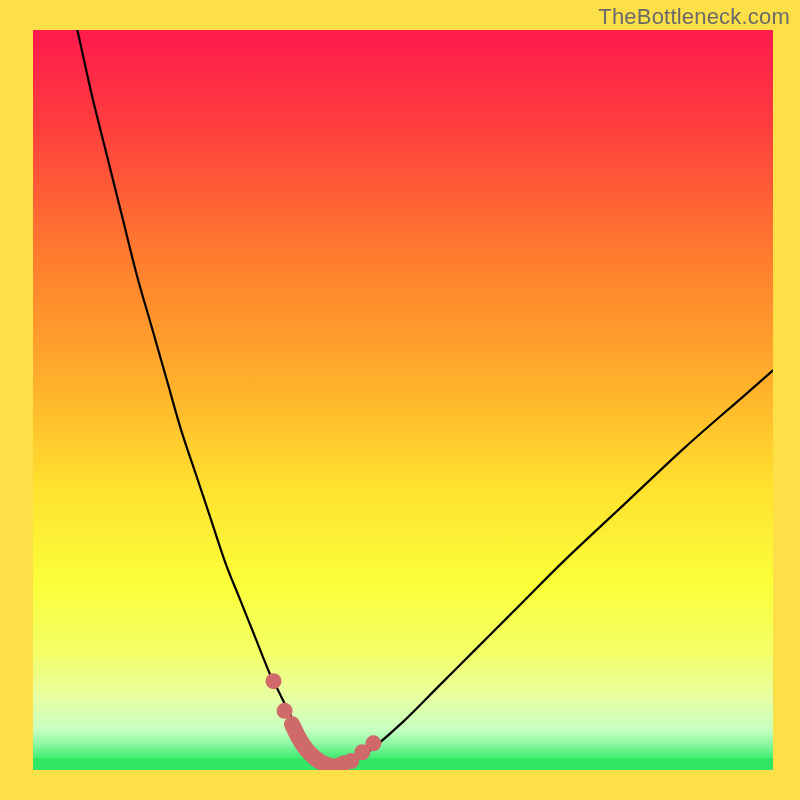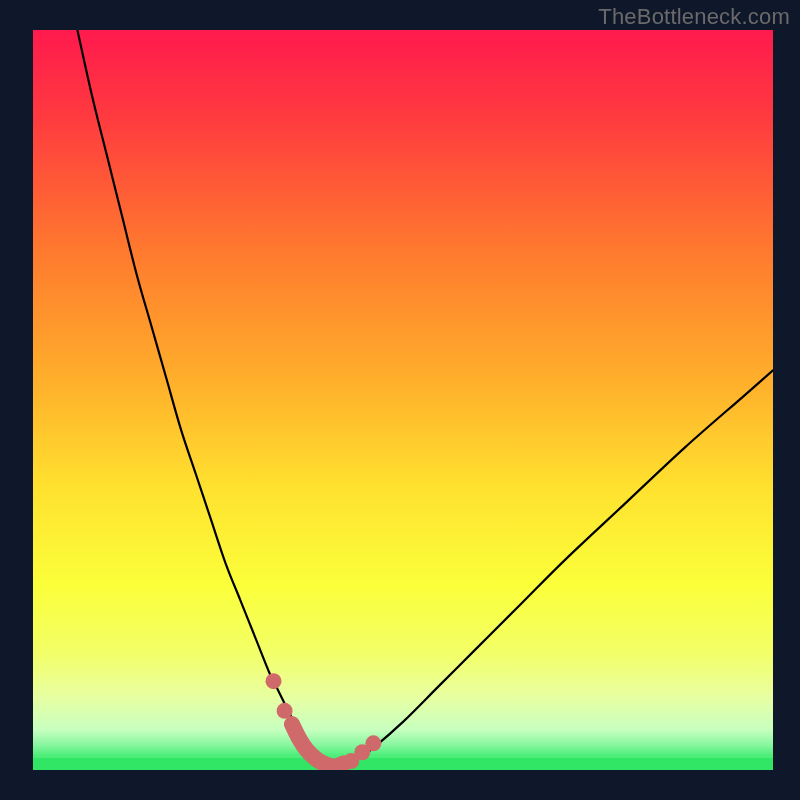--- a/index.html
+++ b/index.html
@@ -8,21 +8,21 @@
     width: 800px;
     height: 800px;
     background: #000;
     overflow: hidden;
     font-family: Arial, Helvetica, sans-serif;
   }
   .frame {
     position: relative;
     width: 800px;
     height: 800px;
-    background: #0f172a;
+    background: #fde047;
   }
   .watermark {
     position: absolute;
     top: 4px;
     right: 10px;
     color: #6a6a6a;
     font-size: 22px;
     font-weight: 500;
     letter-spacing: 0.2px;
     z-index: 10;

